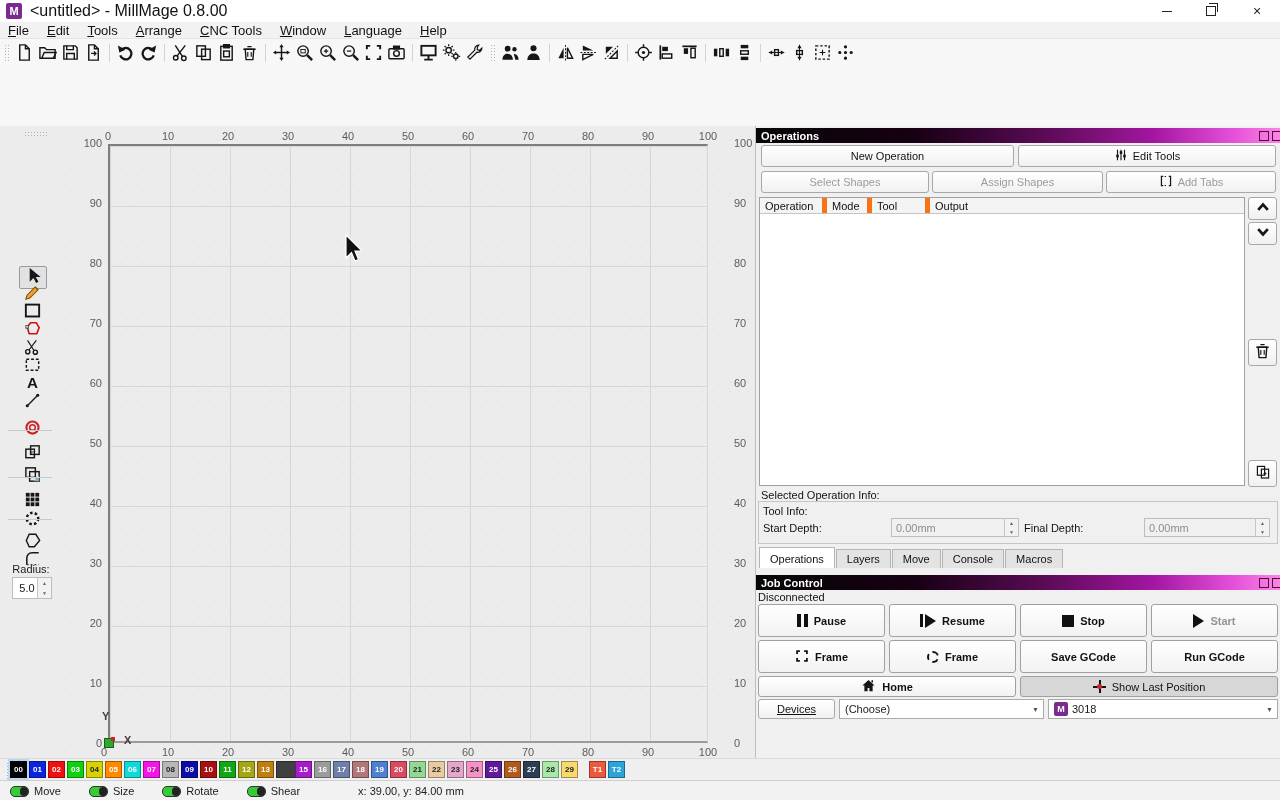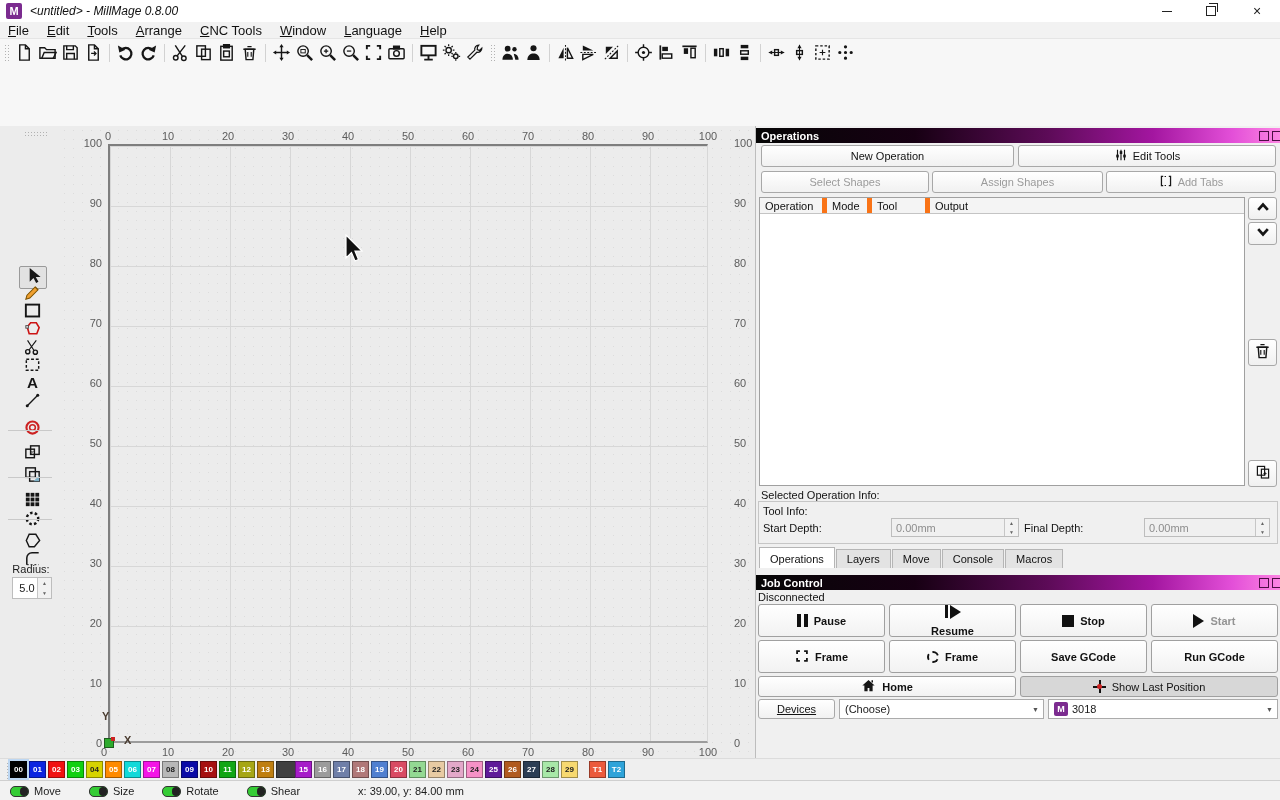--- a/index.html
+++ b/index.html
@@ -3,21 +3,21 @@
 <meta charset="utf-8">
 <style>
   html,body{margin:0;padding:0;}
   body{width:1280px;height:800px;overflow:hidden;font-family:"Liberation Sans",sans-serif;background:#f0f0f0;position:relative;}
   .abs{position:absolute;}
   #app{position:absolute;inset:0;}
 
   
   #titlebar{left:0;top:0;width:1280px;height:22px;background:#ffffff;border-bottom:1px solid #e2e2e2;}
   #app-logo{left:6px;top:3px;width:16px;height:16px;background:#7b2b8f;border-radius:2px;color:#fff;font-size:11px;font-weight:bold;display:flex;align-items:center;justify-content:center;}
-  #window-title{left:30px;top:0;height:22px;display:flex;align-items:center;font-size:12px;color:#111;font-style:italic;}
+  #window-title{left:30px;top:0;height:22px;display:flex;align-items:center;font-size:16px;color:#111;}
   .wbtn{top:0;width:30px;height:22px;display:flex;align-items:center;justify-content:center;color:#222;}
   #btn-min{left:1152px;} #btn-max{left:1196px;} #btn-close{left:1242px;font-size:14px;}
   #btn-min i{display:block;width:10px;height:1px;background:#222;}
   #btn-max i{display:block;width:8px;height:8px;border:1px solid #222;position:relative;}
   #btn-max i::before{content:"";position:absolute;left:2px;top:-4px;width:8px;height:8px;border:1px solid #222;border-bottom:none;border-left:none;}
 
   
   #menubar{left:0;top:22px;width:1280px;height:17px;background:#f2f2f2;display:flex;align-items:center;padding-left:8px;box-sizing:border-box;border-bottom:1px solid #e5e5e5;}
   .menu-item{font-size:13px;color:#111;margin-right:18px;}
   .menu-item u{text-decoration:underline;}
@@ -843,21 +843,21 @@
       </div>
       <div class="info-lbl" style="left:2px;top:465px;">Disconnected</div>
 
       <div class="jbtn" style="left:2px;top:478px;width:127px;height:33px;">
         <span class="ico-pause">
             <i></i>
             <i></i>
           </span>
         <span>Pause</span>
       </div>
-      <div class="jbtn" style="left:133px;top:478px;width:127px;height:33px;flex-direction:column;">
+      <div class="jbtn" style="left:133px;top:478px;width:127px;height:33px;">
         <span class="ico-resume">
             <i></i>
             <span class="tri"></span>
           </span>
         <span>Resume</span>
       </div>
       <div class="jbtn" style="left:264px;top:478px;width:127px;height:33px;">
         <span class="ico-stop"></span>
         <span>Stop</span>
       </div>

